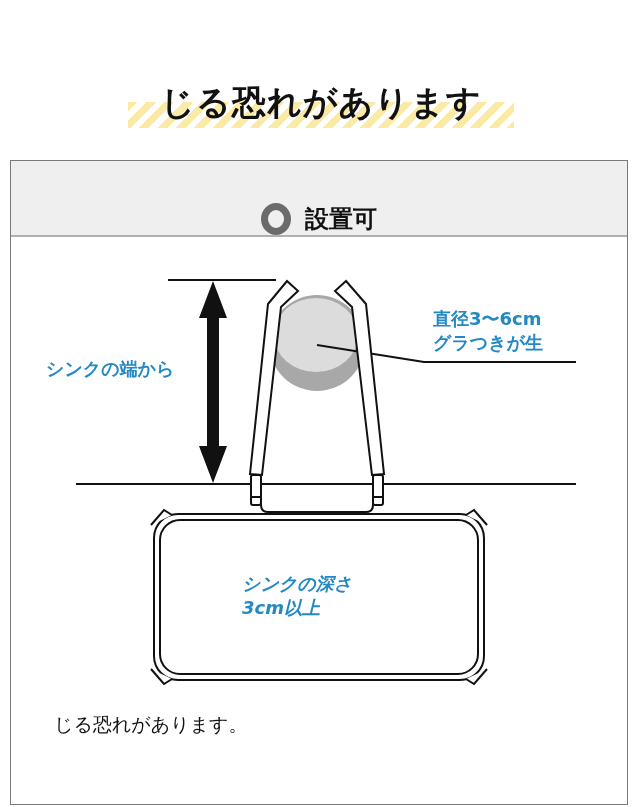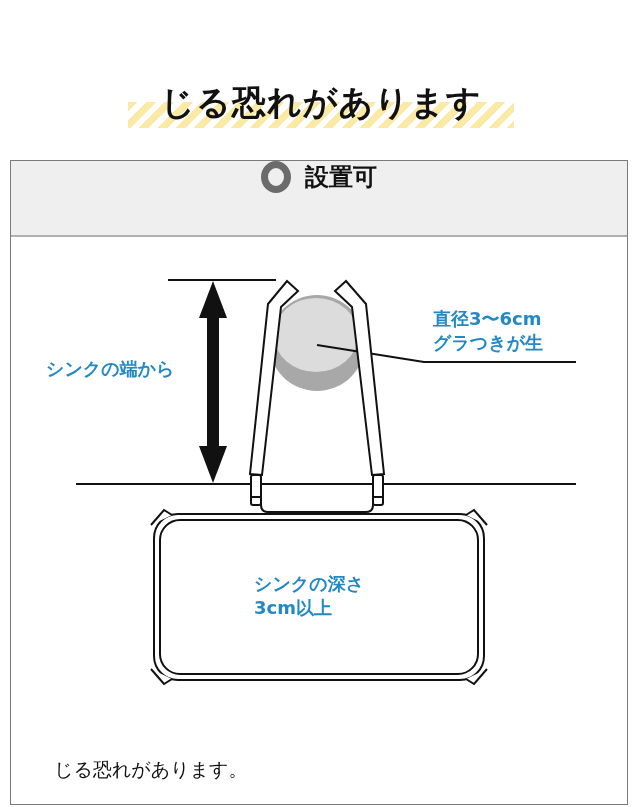--- a/index.html
+++ b/index.html
@@ -7,27 +7,27 @@
            font-family: "DejaVu Sans", "Liberation Sans", sans-serif; }
     .title-wrap { position: absolute; left: 128px; top: 76px; width: 386px; height: 56px; }
     .title-stripes { position: absolute; left: 0; top: 26px; width: 386px; height: 26px;
       background: repeating-linear-gradient(135deg, #fbe9a6 0 7px, #ffffff 7px 13px); }
     .title-text { position: absolute; left: 0; top: 0; width: 386px; text-align: center;
       font-size: 34px; font-weight: bold; color: #111; letter-spacing: 1px; line-height: 52px; }
     .panel { position: absolute; left: 10px; top: 160px; width: 618px; height: 645px;
       border: 1px solid #7a7a7a; box-sizing: border-box; }
     .panel-header { position: absolute; left: 0; top: 0; width: 100%; height: 76px;
       background: #efefef; border-bottom: 2px solid #b0b0b0; box-sizing: border-box;
-      display: flex; align-items: flex-start; justify-content: center; gap: 14px; }
+      display: flex; align-items: flex-end; justify-content: center; gap: 14px; }
     .ok-icon { width: 30px; height: 32px; border: 7px solid #6b6b6b; border-radius: 50%; box-sizing: border-box; }
     .header-label { font-size: 24px; font-weight: bold; color: #111; }
     .diagram { position: absolute; left: 0; top: 0; }
     .lbl { position: absolute; color: #2289c4; font-weight: bold; font-size: 18px; line-height: 24px; white-space: nowrap; }
     .note { position: absolute; left: 32px; top: 708px; font-size: 19px; color: #111; line-height: 32px; width: 590px; }
-    .note .l2 { padding-left: 22px; display: block; margin-top: 45px; }
+    .note .l2 { padding-left: 22px; display: block; }
   </style>
 </head>
 <body>
 
 <div class="title-wrap">
   <div class="title-stripes"></div>
   <div class="title-text">じる恐れがあります</div>
 </div>
 
 <div class="panel">
@@ -83,20 +83,20 @@
 
 <div class="lbl" style="left:46px; top:358px;font-family:Liberation Mono, monospace;">
   <span>シンクの端から</span><br>
 </div>
 
 <div class="lbl" style="left:433px; top:307px;">
   <span>直径3〜6cm</span><br>
   <span>グラつきが生</span>
 </div>
 
-<div class="lbl" style="left:254px; top:572px;">
+<div class="lbl" style="left:242px; top:572px;font-style:italic;">
   <span>シンクの深さ</span><br>
   <span>3cm以上</span>
 </div>
 
 <div class="note">
   <span class="l2">じる恐れがあります。</span>
 </div>
 
 </body></html>

